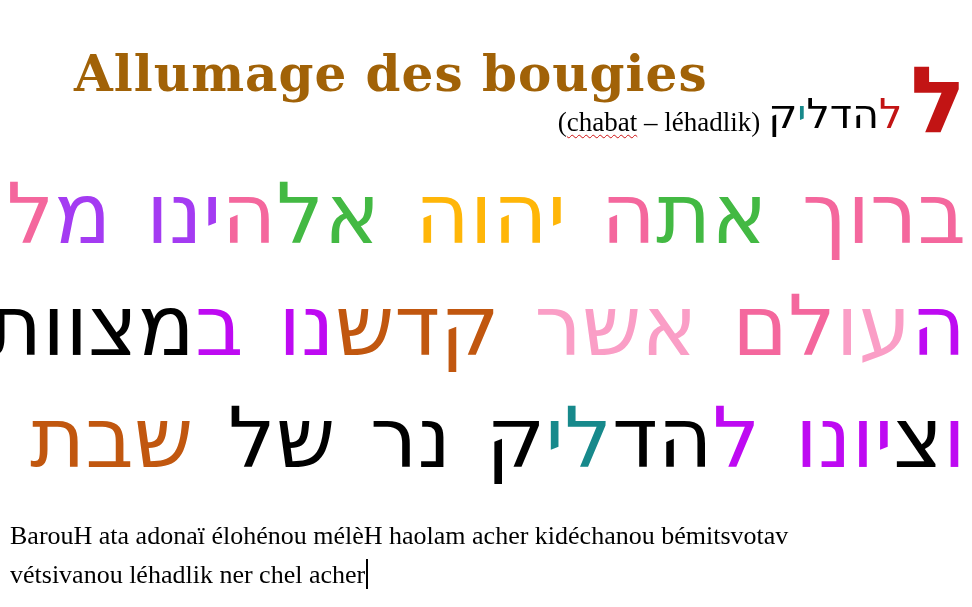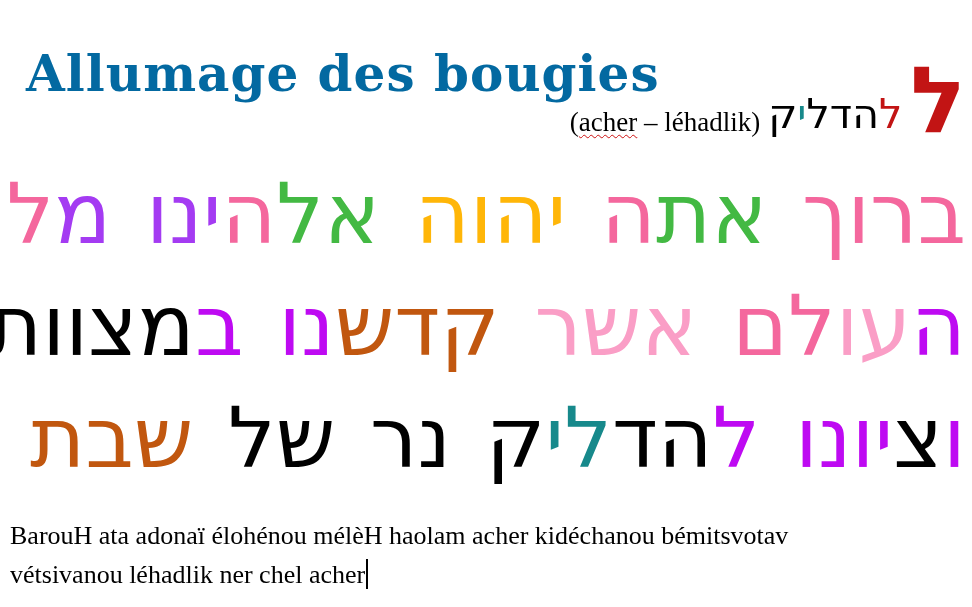--- a/index.html
+++ b/index.html
@@ -86,24 +86,24 @@
     background: #000;
     vertical-align: -6px;
     margin-left: 1px;
   }
 </style>
 </head>
 <body>
 
 <div class="page">
 
-  <h1 class="doc-title" style="color: #0369a1;">Allumage des bougies</h1>
+  <h1 class="doc-title" style="color: #a16207; margin-left: 48px;">Allumage des bougies</h1>
 
   <div class="subtitle-row">
-    <span class="subtitle-latin"><span>(</span><span class="wavy">acher</span><span> – léhadlik) </span></span>
+    <span class="subtitle-latin"><span>(</span><span class="wavy">chabat</span><span> – léhadlik) </span></span>
     <span class="subtitle-hebrew"><span style="color: rgb(194, 20, 20);">ל</span><span style="color: rgb(0, 0, 0);">הדל</span><span style="color: rgb(23, 137, 139);">י</span><span style="color: rgb(0, 0, 0);">ק</span></span>
     <span class="big-lamed" style="color: rgb(194, 20, 20);">ל</span>
   </div>
 
   <div class="blessing">
     <div class="blessing-line"><span style="color: rgb(244, 103, 157);">ברוך</span><span> </span><span style="color: rgb(67, 185, 67);">את</span><span style="color: rgb(244, 103, 157);">ה</span><span> </span><span style="color: rgb(255, 182, 8);">יהוה</span><span> </span><span style="color: rgb(67, 185, 67);">אל</span><span style="color: rgb(244, 103, 157);">ה</span><span style="color: rgb(164, 59, 242);">ינו</span><span> </span><span style="color: rgb(164, 59, 242);">מ</span><span style="color: rgb(244, 103, 157);">לך</span></div>
     <div class="blessing-line"><span style="color: rgb(190, 10, 242);">ה</span><span style="color: rgb(250, 158, 198);">עו</span><span style="color: rgb(244, 103, 157);">לם</span><span> </span><span style="color: rgb(250, 158, 198);">אשר</span><span> </span><span style="color: rgb(193, 87, 15);">קדש</span><span style="color: rgb(190, 10, 242);">נו</span><span> </span><span style="color: rgb(190, 10, 242);">ב</span><span style="color: rgb(0, 0, 0);">מצוותיו</span></div>
     <div class="blessing-line"><span style="color: rgb(190, 10, 242);">ו</span><span style="color: rgb(0, 0, 0);">צ</span><span style="color: rgb(190, 10, 242);">יונו</span><span> </span><span style="color: rgb(190, 10, 242);">ל</span><span style="color: rgb(0, 0, 0);">הד</span><span style="color: rgb(23, 137, 139);">לי</span><span style="color: rgb(0, 0, 0);">ק</span><span> </span><span style="color: rgb(0, 0, 0);">נר של</span><span> </span><span style="color: rgb(193, 87, 15);">שבת</span></div>
   </div>
 

